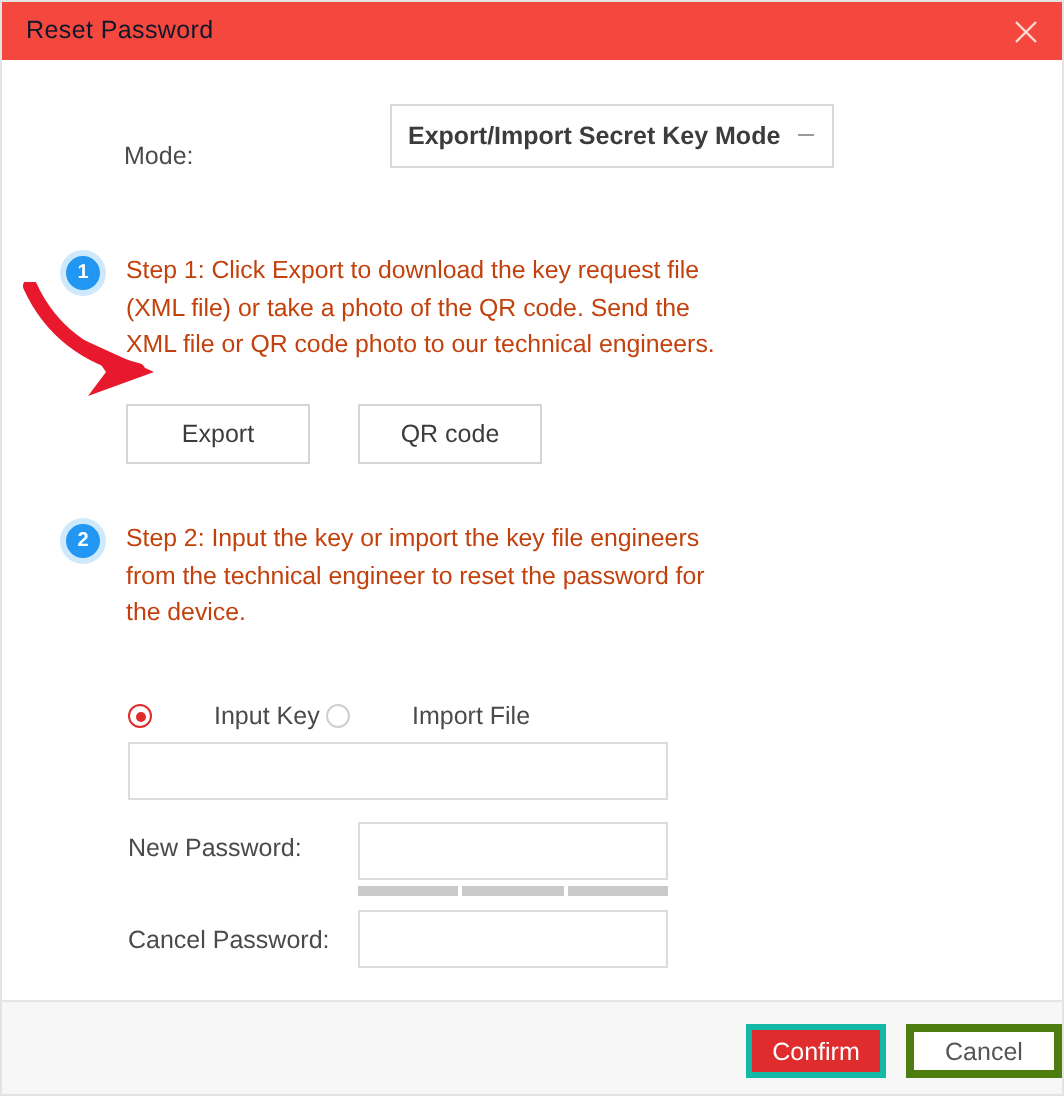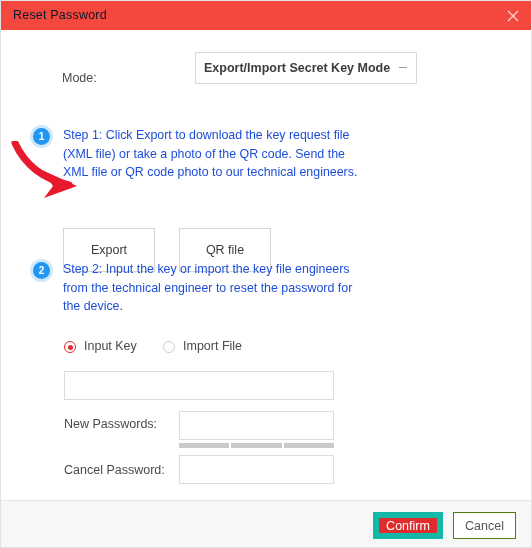--- a/index.html
+++ b/index.html
@@ -28,37 +28,37 @@
     border:1px solid #d9d9d9;background:#fff;box-sizing:border-box;cursor:pointer;}
   .mode-select .val{position:absolute;left:8px;top:8px;font-size:12.5px;color:#3c3c3c;white-space:nowrap;font-weight:bold;}
   .mode-select .caret{position:absolute;right:9px;top:14px;width:8px;height:1px;background:#9a9a9a;}
 
   
   .step{position:absolute;left:0;width:532px;}
   .badge{position:absolute;left:32px;top:0;width:17px;height:17px;border-radius:50%;
     background:#2196f3;box-shadow:0 0 0 3px rgba(33,150,243,.22);
     color:#fff;font-size:10px;line-height:17px;text-align:center;font-weight:600;}
   .step-text{position:absolute;left:62px;top:-2px;width:306px;font-size:12.4px;
-    line-height:18.6px;color:#1d4ed8;}
+    line-height:18.6px;color:#c2410c;}
 
   #step1{top:98px;}
   #step2{top:232px;}
 
   
   .btn-row{position:absolute;left:0;top:172px;width:532px;height:31px;}
-  .obtn{position:absolute;top:0;height:44px;border:1px solid #d5d5d5;background:#fff;
+  .obtn{position:absolute;top:0;height:30px;border:1px solid #d5d5d5;background:#fff;
     box-sizing:border-box;font-size:12.5px;color:#3c3c3c;cursor:pointer;
     display:flex;align-items:center;justify-content:center;
-    font-family:"Liberation Sans","DejaVu Sans",sans-serif;padding:0;margin-top:26px;}
+    font-family:"Liberation Sans","DejaVu Sans",sans-serif;padding:0;}
   #export-btn{left:62px;width:92px;}
   #qr-btn{left:178px;width:92px;}
 
   
   .radio-row{position:absolute;left:0;top:305px;width:532px;height:20px;}
-  .radio{position:absolute;top:4px;display:flex;align-items:flex-end;cursor:pointer;}
+  .radio{position:absolute;top:16px;display:flex;align-items:center;cursor:pointer;gap:23px;}
   #radio-input-key{left:63px;}
   #radio-import-file{left:162px;}
   .rdot{width:12px;height:12px;border-radius:50%;border:1px solid #cfcfcf;background:#fff;
     box-sizing:border-box;position:relative;}
   .rdot.on{border-color:#e02c2c;}
   .rdot.on::after{content:"";position:absolute;left:2.5px;top:2.5px;width:5px;height:5px;
     border-radius:50%;background:#e02c2c;}
   .rlabel{margin-left:8px;font-size:12.5px;color:#4a4a4a;}
 
   
@@ -85,22 +85,22 @@
   .check-row{position:absolute;left:63px;top:474px;display:flex;align-items:center;cursor:pointer;}
   .cbox{width:12px;height:12px;border:1px solid #cfcfcf;background:#fff;box-sizing:border-box;}
   .clabel{margin-left:9px;font-size:12.5px;color:#4a4a4a;}
 
   
   .footer{position:absolute;left:0;top:499px;width:532px;height:48px;
     background:#f7f7f7;border-top:1px solid #e6e6e6;}
   .fbtn{position:absolute;top:11px;height:27px;box-sizing:border-box;font-size:12.5px;
     cursor:pointer;display:flex;align-items:center;justify-content:center;
     font-family:"Liberation Sans","DejaVu Sans",sans-serif;padding:0;}
-  #confirm-btn{left:372px;width:70px;background:#e02c2c;border:6px solid #14b8a6;color:#fff;}
-  #cancel-btn{left:452px;width:63px;background:#fff;border:1px solid #4d7c0f;color:#555;}
+  #confirm-btn{left:372px;width:70px;background:#e02c2c;border:3px solid #14b8a6;color:#fff;}
+  #cancel-btn{left:452px;width:78px;background:#fff;border:4px solid #4d7c0f;color:#555;}
 
   
   .arrow{position:absolute;left:8px;top:140px;width:86px;height:66px;pointer-events:none;}
 </style>
 </head>
 <body>
 
 <div class="dialog">
 
   <div class="titlebar">
@@ -122,42 +122,42 @@
       </div>
     </div>
 
     <div class="step" id="step1">
       <div class="badge">1</div>
       <div class="step-text">Step 1: Click Export to download the key request file (XML file) or take a photo of the QR code. Send the XML file or QR code photo to our technical engineers.</div>
     </div>
 
     <div class="btn-row">
       <button class="obtn" id="export-btn">Export</button>
-      <button class="obtn" id="qr-btn">QR file</button>
+      <button class="obtn" id="qr-btn">QR code</button>
     </div>
 
     <div class="step" id="step2">
       <div class="badge">2</div>
       <div class="step-text">Step 2: Input the key or import the key file engineers from the technical engineer to reset the password for the device.</div>
     </div>
 
     <div class="radio-row">
       <div class="radio" id="radio-input-key">
         <span class="rdot on"></span>
         <span class="rlabel">Input Key</span>
       </div>
       <div class="radio" id="radio-import-file">
         <span class="rdot"></span>
         <span class="rlabel">Import File</span>
       </div>
     </div>
 
     <input class="key-input" id="key-input" value="" style="">
 
-    <div class="pwd-label" id="newpwd-label">New Passwords:</div>
+    <div class="pwd-label" id="newpwd-label">New Password:</div>
     <input class="pwd-input" id="newpwd-input" type="password" value="" style="">
 
     <div class="strength">
       <span class="seg"></span>
       <span class="seg"></span>
       <span class="seg"></span>
     </div>
 
     <div class="pwd-label" id="confirm-label">Cancel Password:</div>
     <input class="pwd-input" id="confirm-input" type="password" value="" style="">

